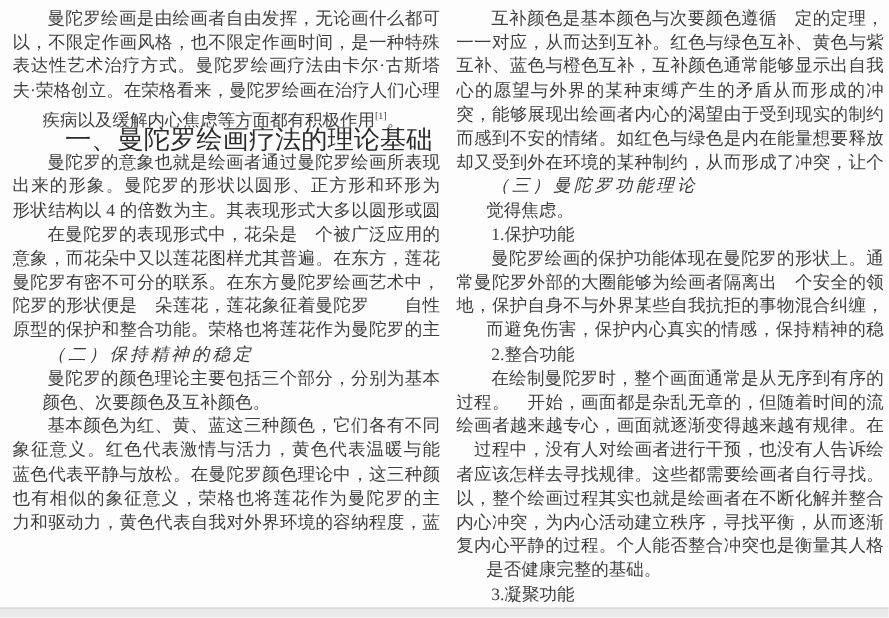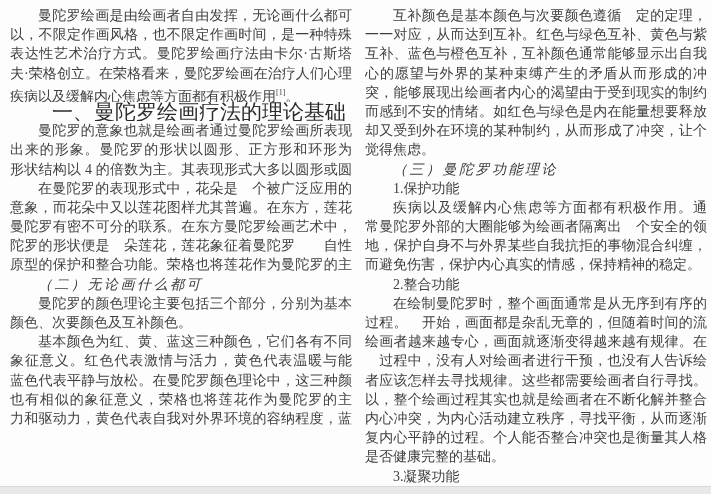--- a/index.html
+++ b/index.html
@@ -24,21 +24,21 @@
     font-size: 14px;
     line-height: 19.2px;
     height: 19.2px;
     color: var(--text, #3f3f3f);
     text-align: justify;
     text-align-last: justify;
     text-justify: inter-ideograph;
     overflow: hidden;
   }
   .line.first { text-indent: 2em; }
-  .line.end { text-align-last: left; }
+  .line.end { text-align-last: left; margin-left: 24px; }
   .line.first-end { text-indent: 2em; text-align-last: left; }
   .line.h1 {
     text-indent: 2em; text-align-last: left;
     font-family: "Liberation Sans", "DejaVu Sans", sans-serif;
     font-weight: 400; font-size: 21px;
     color: var(--heading, #2b2b2b);
   }
   .line.h2 {
     text-indent: 2em; text-align-last: left;
     letter-spacing: 2.5px;
@@ -65,41 +65,41 @@
       <div class="line end"><span>疾病以及缓解内心焦虑等方面都有积极作用</span><sup class="cite">[1]</sup><span>。</span></div>
       <div class="line h1"><span>一、曼陀罗绘画疗法的理论基础</span></div>
       <div class="line first"><span>曼陀罗的意象也就是绘画者通过曼陀罗绘画所表现</span></div>
       <div class="line mid"><span>出来的形象。曼陀罗的形状以圆形、正方形和环形为主，</span></div>
       <div class="line mid"><span>形状结构以 4 的倍数为主。其表现形式大多以圆形或圆</span></div>
       <div class="line first"><span>在曼陀罗的表现形式中，花朵是　个被广泛应用的</span></div>
       <div class="line mid"><span>意象，而花朵中又以莲花图样尤其普遍。在东方，莲花与</span></div>
       <div class="line mid"><span>曼陀罗有密不可分的联系。在东方曼陀罗绘画艺术中，曼</span></div>
       <div class="line mid"><span>陀罗的形状便是　朵莲花，莲花象征着曼陀罗　　自性</span></div>
       <div class="line mid"><span>原型的保护和整合功能。荣格也将莲花作为曼陀罗的主</span></div>
-      <div class="line h2"><span>（二）无论画什么都可</span></div>
+      <div class="line h2"><span>（二）保持精神的稳定</span></div>
       <div class="line first"><span>曼陀罗的颜色理论主要包括三个部分，分别为基本</span></div>
       <div class="line end"><span>颜色、次要颜色及互补颜色。</span></div>
       <div class="line first"><span>基本颜色为红、黄、蓝这三种颜色，它们各有不同的</span></div>
       <div class="line mid"><span>象征意义。红色代表激情与活力，黄色代表温暖与能量，</span></div>
       <div class="line mid"><span>蓝色代表平静与放松。在曼陀罗颜色理论中，这三种颜色</span></div>
       <div class="line mid"><span>也有相似的象征意义，荣格也将莲花作为曼陀罗的主</span></div>
       <div class="line mid"><span>力和驱动力，黄色代表自我对外界环境的容纳程度，蓝色</span></div>
     </div>
   <div class="col" id="col-right">
       <div class="line first"><span>互补颜色是基本颜色与次要颜色遵循　定的定理，</span></div>
       <div class="line mid"><span>一一对应，从而达到互补。红色与绿色互补、黄色与紫色</span></div>
       <div class="line mid"><span>互补、蓝色与橙色互补，互补颜色通常能够显示出自我内</span></div>
       <div class="line mid"><span>心的愿望与外界的某种束缚产生的矛盾从而形成的冲</span></div>
       <div class="line mid"><span>突，能够展现出绘画者内心的渴望由于受到现实的制约</span></div>
       <div class="line mid"><span>而感到不安的情绪。如红色与绿色是内在能量想要释放</span></div>
       <div class="line mid"><span>却又受到外在环境的某种制约，从而形成了冲突，让个体</span></div>
+      <div class="line h2"><span>（三）曼陀罗功能理论</span></div>
       <div class="line end"><span>觉得焦虑。</span></div>
-      <div class="line h2"><span>（三）曼陀罗功能理论</span></div>
       <div class="line first-end"><span>1.保护功能</span></div>
-      <div class="line first"><span>疾病以及缓解内心焦虑等方面都有积极作用。通</span></div>
+      <div class="line first"><span>曼陀罗绘画的保护功能体现在曼陀罗的形状上。通</span></div>
       <div class="line mid"><span>常曼陀罗外部的大圈能够为绘画者隔离出　个安全的领</span></div>
       <div class="line mid"><span>地，保护自身不与外界某些自我抗拒的事物混合纠缠，从</span></div>
       <div class="line end"><span>而避免伤害，保护内心真实的情感，保持精神的稳定。</span></div>
       <div class="line first-end"><span>2.整合功能</span></div>
       <div class="line first"><span>在绘制曼陀罗时，整个画面通常是从无序到有序的</span></div>
       <div class="line mid"><span>过程。　开始，画面都是杂乱无章的，但随着时间的流逝，</span></div>
       <div class="line mid"><span>绘画者越来越专心，画面就逐渐变得越来越有规律。在这</span></div>
       <div class="line mid"><span>　过程中，没有人对绘画者进行干预，也没有人告诉绘画</span></div>
       <div class="line mid"><span>者应该怎样去寻找规律。这些都需要绘画者自行寻找。所</span></div>
       <div class="line mid"><span>以，整个绘画过程其实也就是绘画者在不断化解并整合</span></div>

